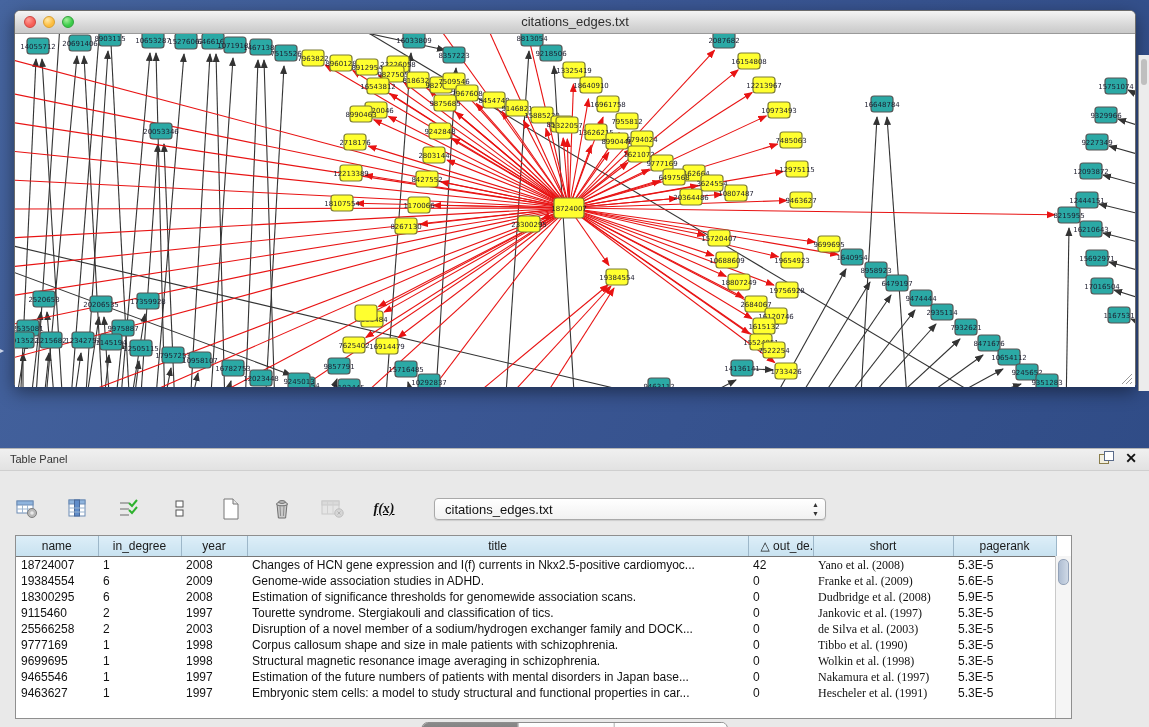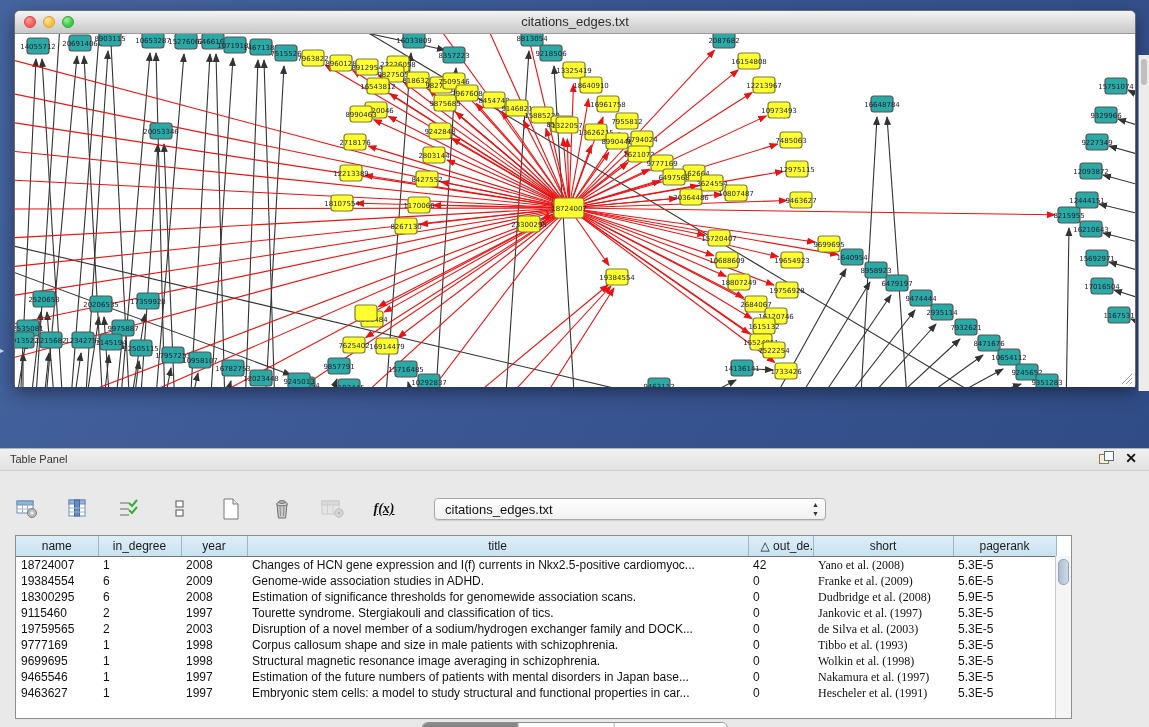--- a/index.html
+++ b/index.html
@@ -678,35 +678,35 @@
           <tr>
             <td>9115460</td>
             <td>2</td>
             <td>1997</td>
             <td>Tourette syndrome. Stergiakouli and classification of tics.</td>
             <td>0</td>
             <td class="center">Jankovic et al. (1997)</td>
             <td>5.3E-5</td>
           </tr>
           <tr>
-            <td>19759565</td>
+            <td>25566258</td>
             <td>2</td>
             <td>2003</td>
             <td>Disruption of a novel member of a sodium/hydrogen exchanger family and DOCK...</td>
             <td>0</td>
             <td class="center">de Silva et al. (2003)</td>
             <td>5.3E-5</td>
           </tr>
           <tr>
             <td>9777169</td>
             <td>1</td>
             <td>1998</td>
             <td>Corpus callosum shape and size in male patients with schizophrenia.</td>
             <td>0</td>
-            <td class="center">Tibbo et al. (1993)</td>
+            <td class="center">Tibbo et al. (1990)</td>
             <td>5.3E-5</td>
           </tr>
           <tr>
             <td>9699695</td>
             <td>1</td>
             <td>1998</td>
             <td>Structural magnetic resonance image averaging in schizophrenia.</td>
             <td>0</td>
             <td class="center">Wolkin et al. (1998)</td>
             <td>5.3E-5</td>

